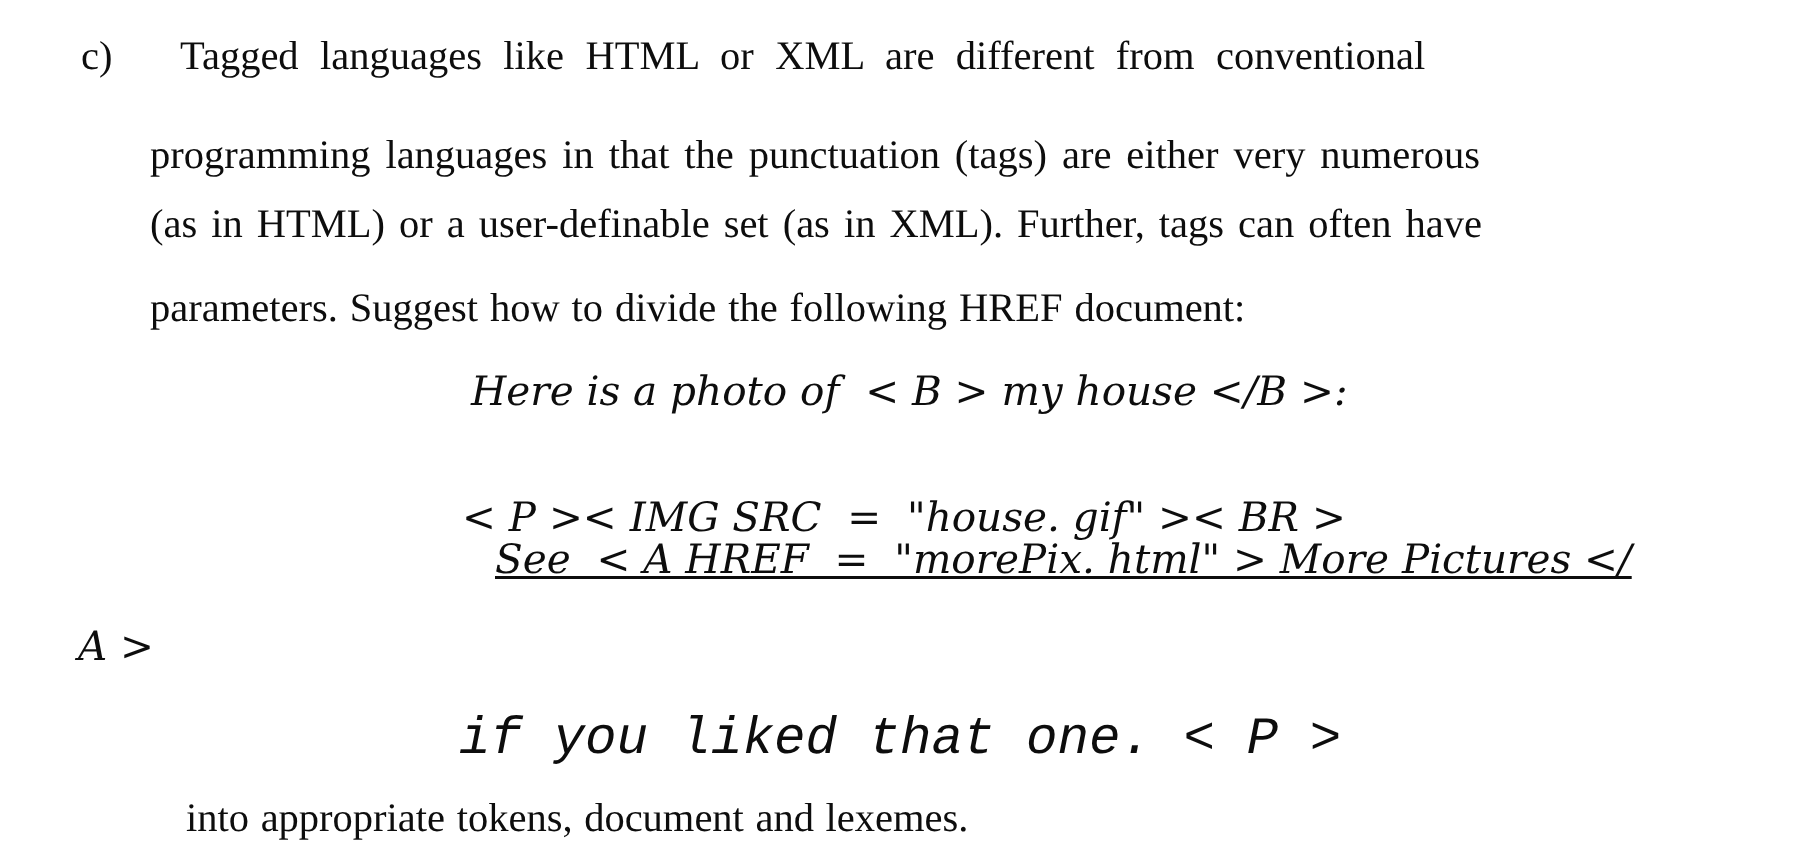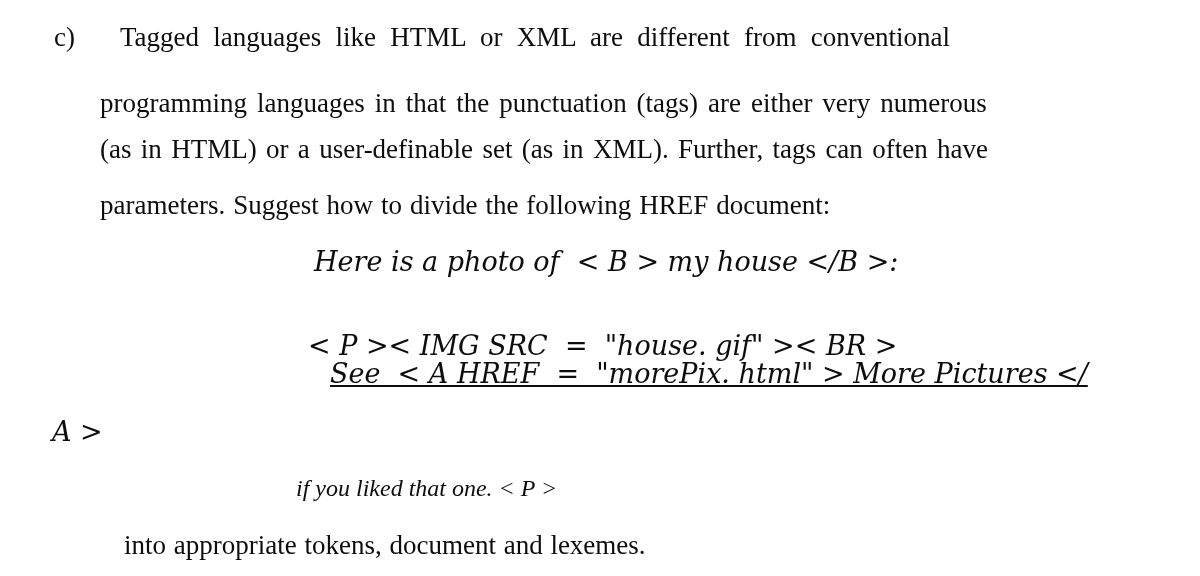--- a/index.html
+++ b/index.html
@@ -51,24 +51,24 @@
     font-size: 27px;
     line-height: 1;
     white-space: pre;
     color: #0d0d0d;
   }
   .c-l1 { left: 314px; top: 248px; }
   .c-l2 { left: 308px; top: 304px; margin-top: 28px; }
   .c-l3 { left: 330px; top: 360px; text-decoration: underline; }
   .c-l4 { left: 52px;  top: 418px; }
   .c-l5 {
-    left: 296px;
+    left: 306px;
     top: 476px;
-    font-family: Liberation Serif, serif;
-    font-size: 24px;
+    font-family: Liberation Mono, monospace;
+    font-size: 35px;
   }
 
   .q-l5 { left: 124px; top: 532px; word-spacing: 1px; }
 </style>
 </head>
 <body>
 
 <div id="page">
 
   <div class="q-block">

